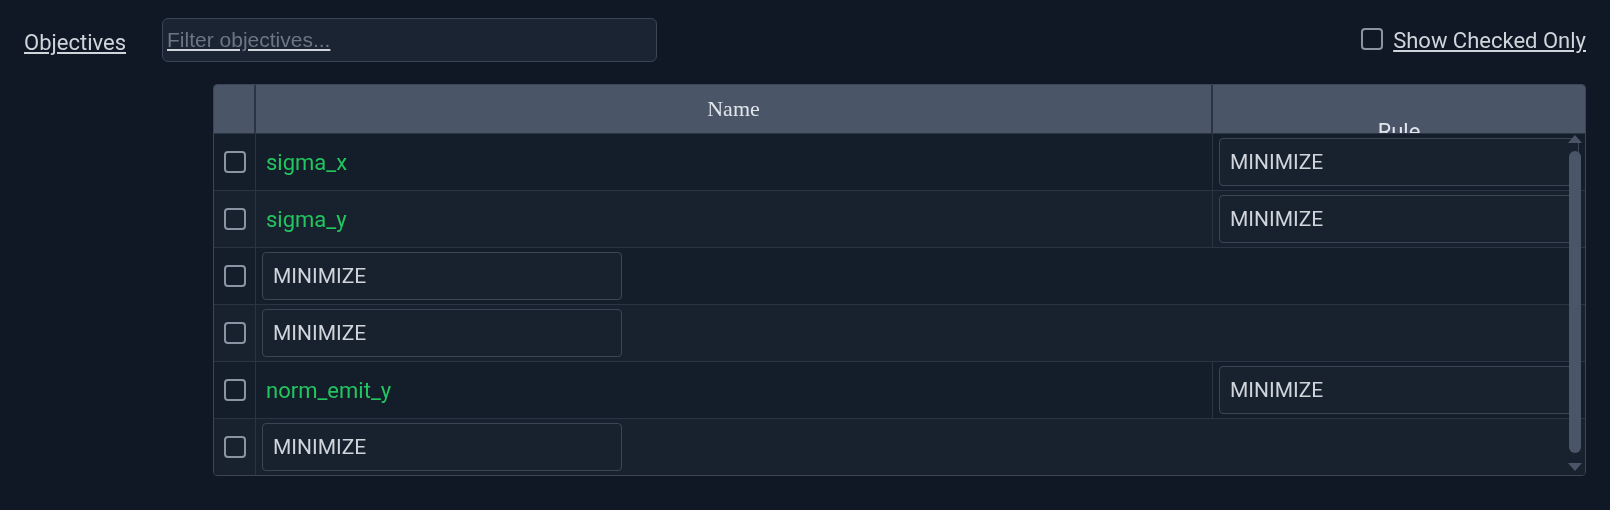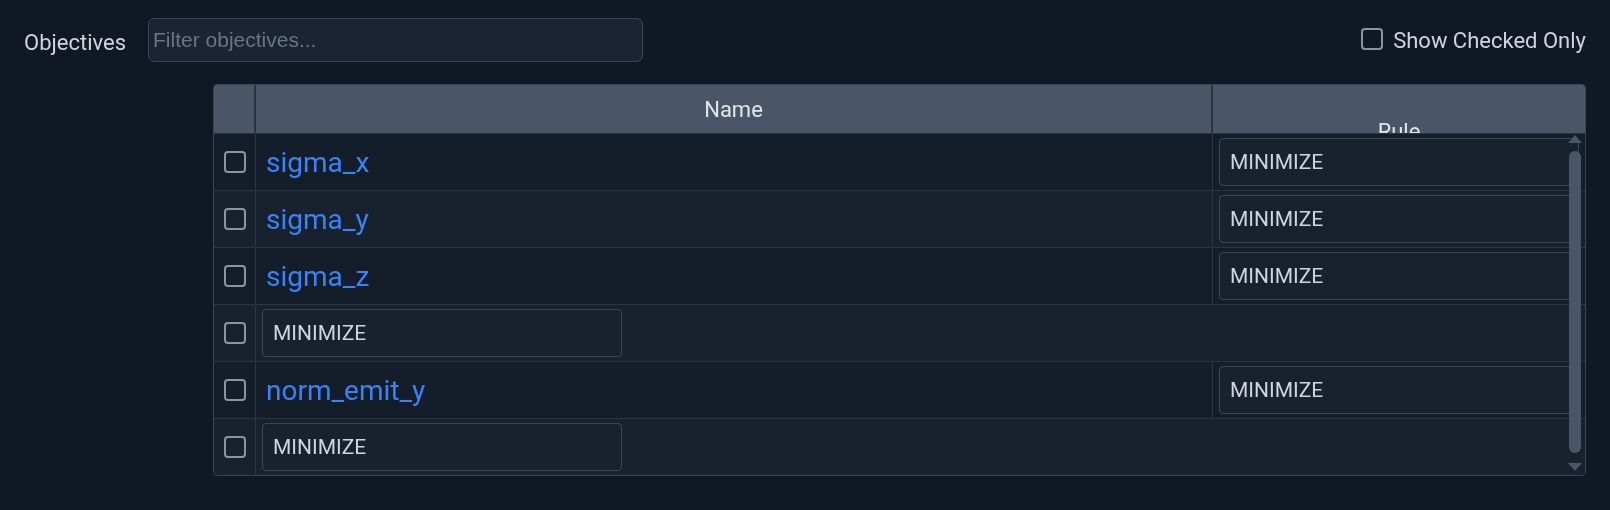--- a/index.html
+++ b/index.html
@@ -9,22 +9,23 @@
       font-family: -apple-system, BlinkMacSystemFont, "Segoe UI", Roboto, sans-serif;
       font-size: 20px;
       width: 1610px;
       height: 510px;
       overflow: hidden;
       padding: 18px 24px;
     }
     .top-row {
       display: flex;
       align-items: center;
-      gap: 22px;
+      gap: 36px;
       margin-bottom: 22px;
+      text-decoration: underline;
     }
     .section-label {
       color: #d0d5dc;
       font-size: 22px;
       white-space: nowrap;
       padding-top: 4px;
     }
     .filter-input {
       width: 495px;
       height: 44px;
@@ -71,21 +72,21 @@
       align-items: stretch;
     }
     .th {
       display: flex;
       align-items: center;
       justify-content: center;
       border-right: 2px solid #2a3442;
     }
     .th:last-child { border-right: none; }
     .th-check { width: 42px; }
-    .th-name { flex: 1; }
+    .th-name { flex: 1; font-family: Liberation Serif, serif; }
     .th-rule { width: 372px; margin-top: 44px; }
     .tbody {
       max-height: 346px;
       overflow-y: auto;
       position: relative;
     }
     .tr {
       display: flex;
       height: 57px;
       align-items: stretch;
@@ -94,21 +95,21 @@
     }
     .tr:nth-child(even) { background: #18222f; }
     .td {
       display: flex;
       align-items: center;
       border-right: 1px solid #2a3442;
       padding: 0 10px;
     }
     .td:last-child { border-right: none; }
     .td-check { width: 42px; justify-content: center; padding: 0; }
-    .td-name { flex: 1; font-size: 28px; color: #3b82f6; }
+    .td-name { flex: 1; font-size: 22px; color: #22c55e; }
     .td-rule { width: 372px; padding: 4px 6px; }
     .rule-select {
       width: 100%;
       height: 100%;
       background: #18222f;
       border: 1px solid #3a4656;
       border-radius: 4px;
       color: #d0d5dc;
       font-size: 21px;
       padding: 0 10px;
@@ -177,21 +178,20 @@
         </div>
         <div class="td td-name">sigma_y</div>
         <div class="td td-rule">
           <div class="rule-select">MINIMIZE</div>
         </div>
       </div>
       <div class="tr">
         <div class="td td-check">
           <span class="cb"></span>
         </div>
-        <div class="td td-name">sigma_z</div>
         <div class="td td-rule">
           <div class="rule-select">MINIMIZE</div>
         </div>
       </div>
       <div class="tr">
         <div class="td td-check">
           <span class="cb"></span>
         </div>
         <div class="td td-rule">
           <div class="rule-select">MINIMIZE</div>

